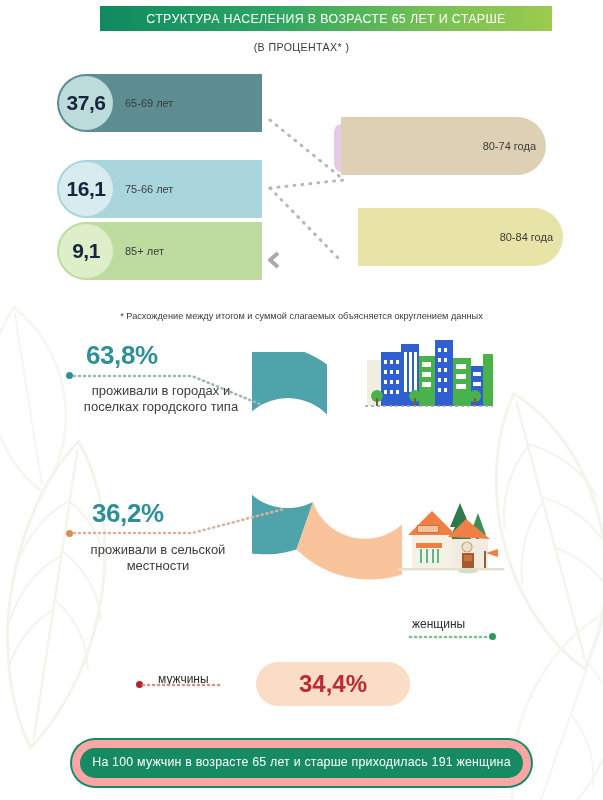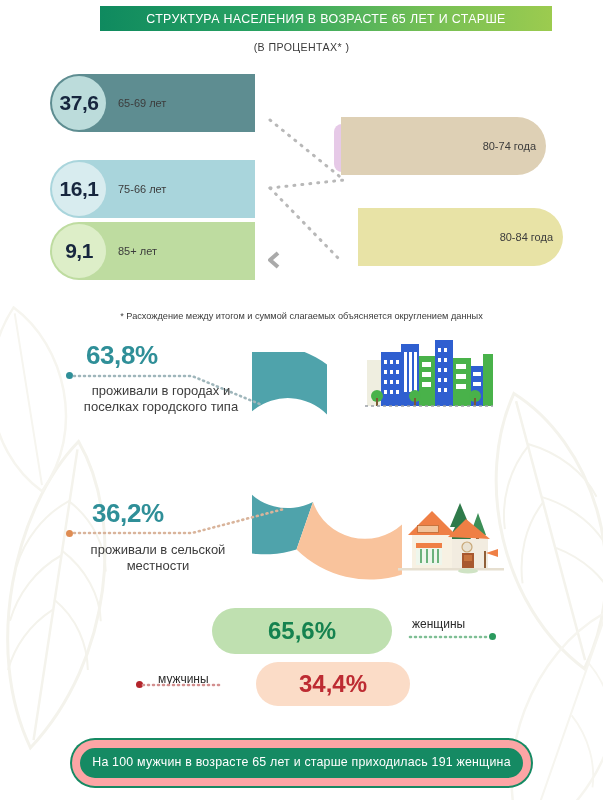--- a/index.html
+++ b/index.html
@@ -42,21 +42,21 @@
     font-size: 10.6px;
     color: #3a3a3a;
     letter-spacing: 0.4px;
   }
 
   
   .bar {
     position: absolute;
     display: flex; align-items: center;
   }
-  .bar-left  { left: 50px; width: 205px; height: 58px; border-radius: 29px 0 0 29px; }
+  .bar-left  { left: 57px; width: 205px; height: 58px; border-radius: 29px 0 0 29px; }
   .bar-right { left: 341px; width: 205px; height: 58px; border-radius: 0 29px 29px 0;
                justify-content: flex-end; }
 
   .bubble {
     width: 54px; height: 54px; border-radius: 50%;
     display: flex; align-items: center; justify-content: center;
     flex: none;
   }
   .bubble span { font-size: 21px; font-weight: bold; color: #17263e; letter-spacing: -0.5px; }
   .bar-left .bubble { margin-left: 2px; }
@@ -311,23 +311,20 @@
     </g>
     <circle cx="69" cy="50" r="5" fill="#e9e2d2" stroke="#c8a878" stroke-width="1.2"></circle>
     <rect x="64" y="56" width="12" height="16" fill="#a8582f"></rect>
     <rect x="66" y="58" width="8" height="6" fill="#c8743e"></rect>
     <polygon points="88,56 100,52 100,60" fill="#ef7f45"></polygon>
     <rect x="86" y="54" width="2" height="18" fill="#8f5f38"></rect>
     <rect x="0" y="71" width="106" height="2.5" fill="#e6dfd0"></rect>
     <ellipse cx="70" cy="74" rx="10" ry="2.5" fill="#cfe3c4"></ellipse>
   </svg>
 
-  <div class="gbar gwomen">
-    <span>65,6%</span>
-  </div>
   <div class="glabel lbl-women">женщины</div>
   <div class="gdot gdot-green"></div>
   <svg class="conn" style="left:408px; top:632px; width:84px; height:10px;" viewBox="0 0 84 10">
     <line x1="2" y1="5" x2="82" y2="5" stroke="#7fbf95" stroke-width="2.6" stroke-dasharray="1 4" stroke-linecap="round"></line>
   </svg>
 
   <div class="gbar gmen">
     <span>34,4%</span>
   </div>
   <div class="glabel lbl-men">мужчины</div>

